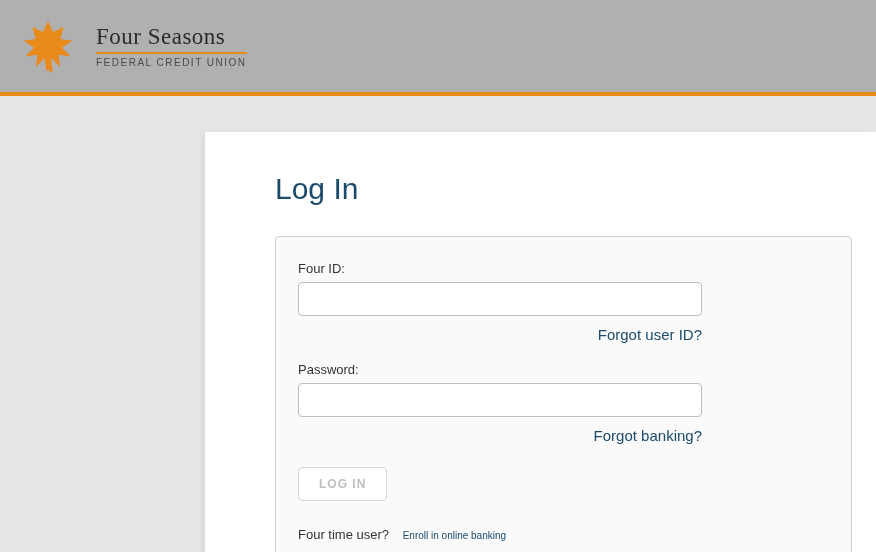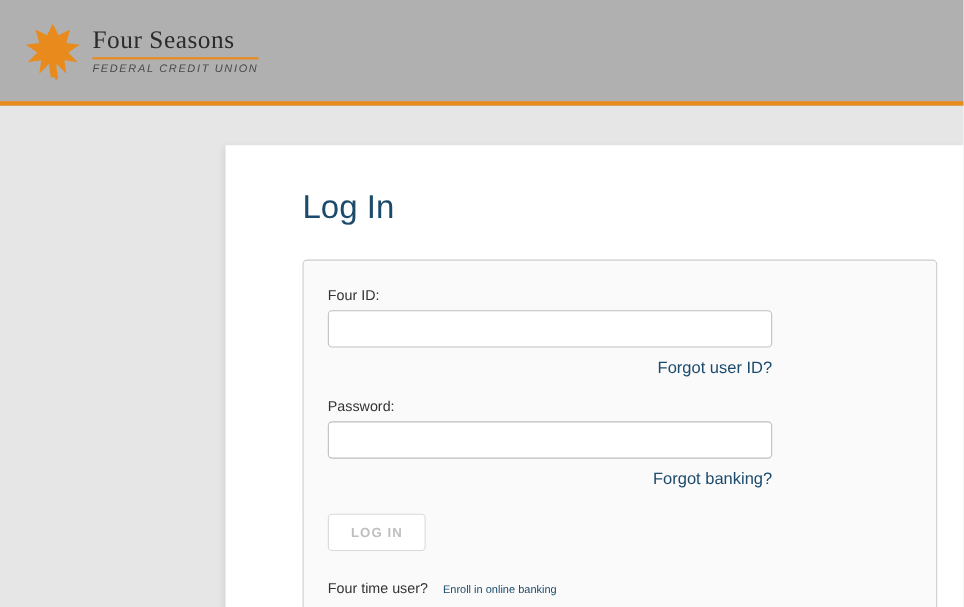--- a/index.html
+++ b/index.html
@@ -14,21 +14,21 @@
     background: #b0b0b0;
     height: 96px;
     border-bottom: 4px solid #e88b1c;
     display: flex;
     align-items: center;
     padding-left: 20px;
   }
   .logo-wrap {
     display: flex;
     align-items: center;
-    gap: 8px;
+    gap: 20px;
   }
   .logo-icon {
     width: 56px;
     height: 56px;
   }
   .logo-text-block {
     display: flex;
     flex-direction: column;
   }
   .logo-title {
@@ -38,21 +38,20 @@
     border-bottom: 2px solid #e88b1c;
     padding-bottom: 2px;
     margin-bottom: 3px;
     letter-spacing: 0.5px;
   }
   .logo-sub {
     font-family: Arial, sans-serif;
     font-size: 10px;
     letter-spacing: 1.5px;
     color: #4a4a4a;
-    font-style: italic;
   }
   .page-body {
     padding-top: 36px;
     padding-left: 205px;
   }
   .card {
     background: #ffffff;
     width: 671px;
     min-height: 420px;
     box-shadow: -2px 2px 6px rgba(0,0,0,0.08);

